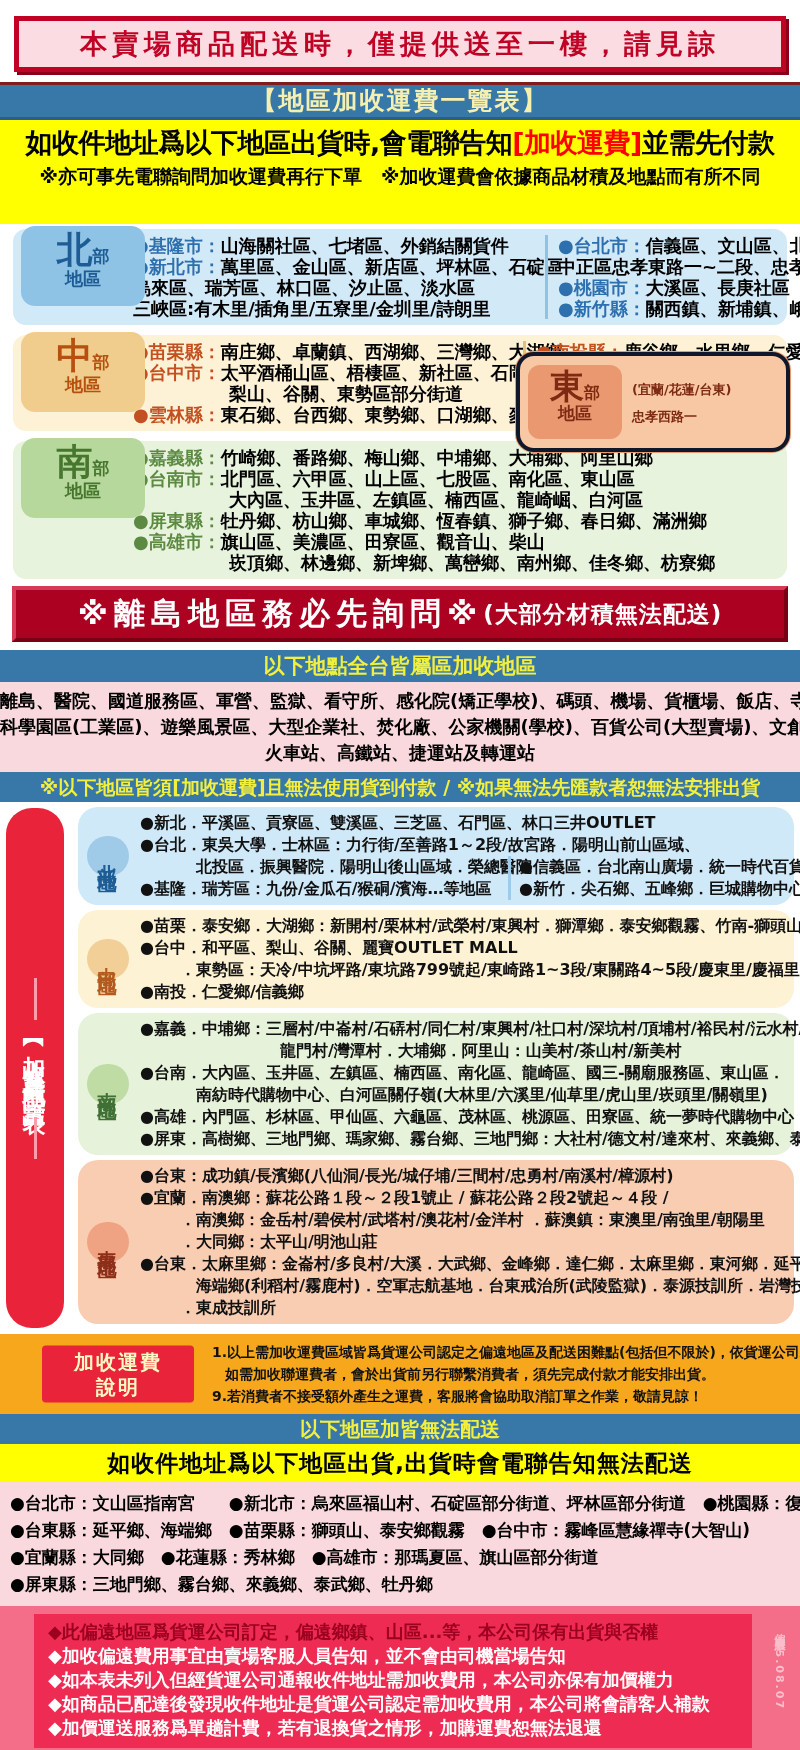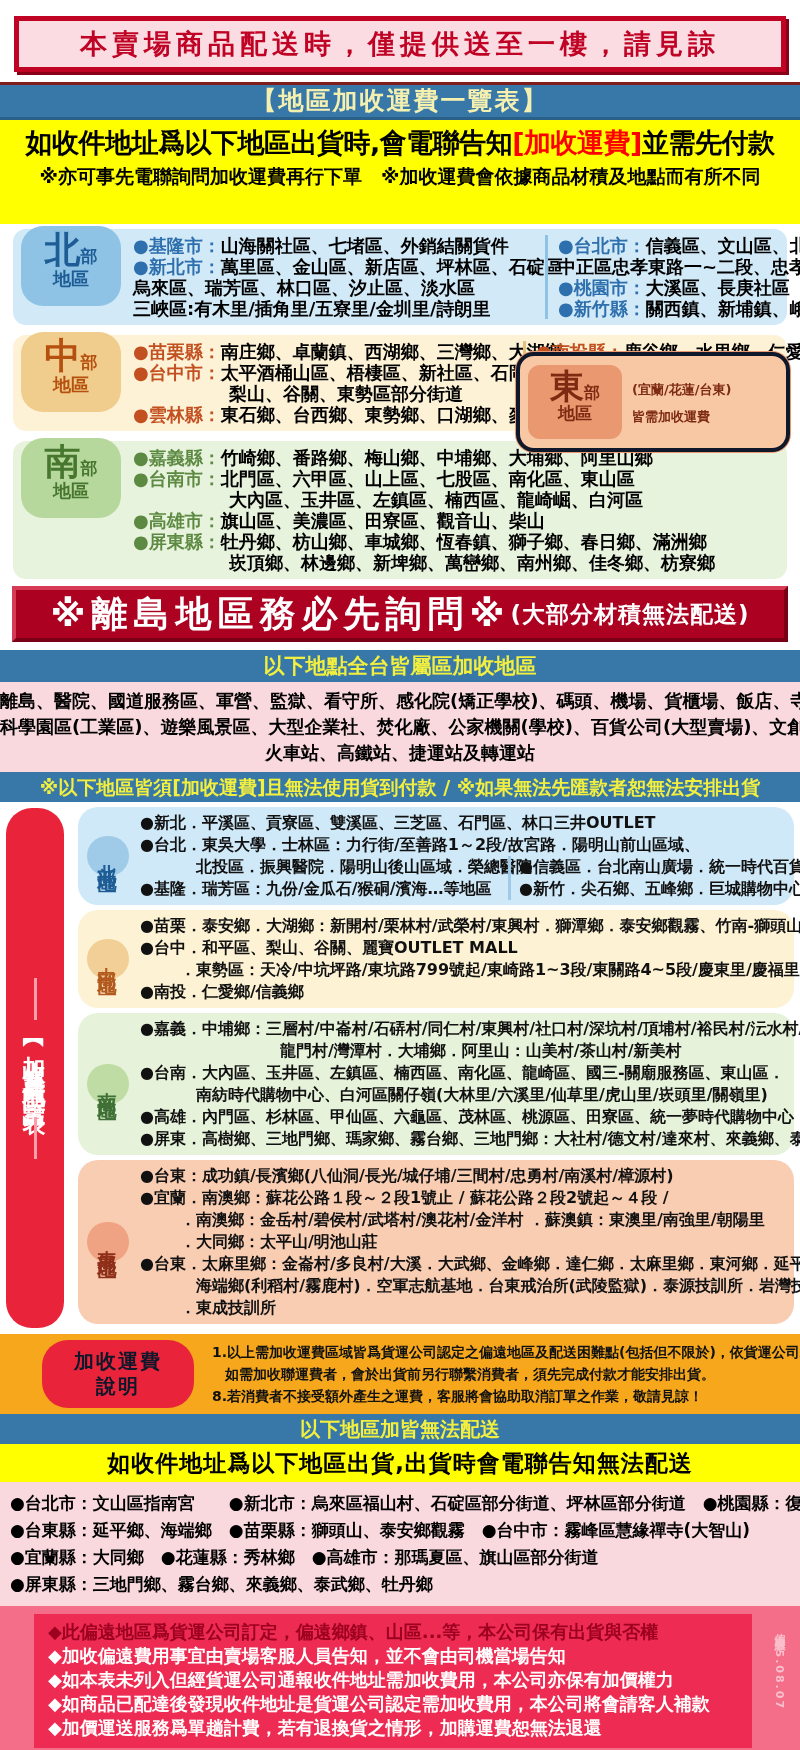--- a/index.html
+++ b/index.html
@@ -27,21 +27,21 @@
   .rbox1{position:relative;border:3px solid #fff;border-radius:16px;margin-bottom:4px;
          padding:6px 6px 6px 120px;}
   .rbox1 .ln{font-size:18px;line-height:21px;white-space:nowrap;}
   .rbox1 .ln.ind1{padding-left:96px;}
   .box1-n{background:#d2eaf8;}
   .box1-m{background:#fdf2d6;}
   .box1-s{background:#e8f3dd;}
   .box1-n .cty{color:#2e6fad;}
   .box1-m .cty{color:#c35020;}
   .box1-s .cty{color:#5d8a42;}
-  .pill1{position:absolute;left:8px;top:-3px;width:100px;height:80px;border-radius:22px;
+  .pill1{position:absolute;left:8px;top:-3px;width:124px;height:80px;border-radius:14px;
          text-align:center;padding-top:6px;}
   .pill1-n{background:#8fc3e5;color:#1d5c94;}
   .pill1-m{background:#f1cd8d;color:#b5500f;}
   .pill1-s{background:#b7d89c;color:#47762f;}
   .pill1 .big{font-size:36px;line-height:36px;}
   .pill1 .small{font-size:17px;}
   .pill1 .sub{display:block;font-size:18px;line-height:20px;margin-top:1px;}
   .cols1{display:flex;}
   .c1l{width:412px;flex:none;}
   .c1r{flex:1;border-left:3px solid #8fc3e5;padding-left:10px;}
@@ -54,21 +54,21 @@
   .pill-e1{position:absolute;left:8px;top:9px;width:94px;height:74px;background:#e9986f;
            border-radius:12px;color:#7d2a12;text-align:center;padding-top:4px;}
   .pill-e1 .big{font-size:34px;line-height:34px;}
   .pill-e1 .small{font-size:16px;}
   .pill-e1 .sub{display:block;font-size:17px;line-height:18px;}
   .east1 .ln{color:#7d2a12;font-size:13px;line-height:27px;white-space:nowrap;}
   
   .darkred{margin:4px 12px 0;height:56px;background:#ac0120;
            border:4px solid;border-color:#d63a55 #7a0016 #7a0016 #d63a55;
            display:flex;align-items:center;justify-content:center;color:#fff;white-space:nowrap;}
-  .darkred .b{font-size:36px;letter-spacing:6px;}
+  .darkred .b{font-size:31px;letter-spacing:6px;}
   .darkred .s{font-size:23px;letter-spacing:1px;}
   
   .pink1{background:#f9d9de;padding:6px 0;text-align:center;}
   .pink1 .ln{font-size:18px;line-height:26px;white-space:nowrap;}
   
   .area2{position:relative;background:#fff;padding:5px 6px 5px 78px;}
   .strip{position:absolute;left:6px;top:6px;bottom:6px;width:58px;background:#e8233a;
          border-radius:26px;display:flex;flex-direction:column;align-items:center;justify-content:center;}
   .strip .dash{width:3px;height:42px;background:#ff9daa;margin:10px 0;}
   .strip-txt{writing-mode:vertical-rl;color:#fff;font-size:23px;letter-spacing:7px;}
@@ -89,22 +89,22 @@
   .pill2-m{background:#f2cf96;color:#b35a1e;}
   .pill2-s{background:#bedca4;color:#3f7035;}
   .pill2-e{background:#efa382;color:#8e2f1a;}
   .cols2{display:flex;}
   .c2l{width:368px;flex:none;}
   .c2r{flex:1;border-left:3px solid #9fcbe8;padding-left:8px;}
   
   .explain{position:relative;background:#f6a71c;padding:7px 8px 7px 212px;}
   .explain .ln{font-size:14px;line-height:22px;color:#111;white-space:nowrap;}
   .explain .ln.ind1{padding-left:13px;}
-  .badge{position:absolute;left:42px;top:50%;transform:translateY(-50%);width:152px;height:68px;
-         background:#e8233a;border-radius:26px;color:#0f172a;display:flex;flex-direction:column;
+  .badge{position:absolute;left:42px;top:50%;transform:translateY(-50%);width:152px;height:57px;
+         background:#e8233a;border-radius:4px;color:#fef9c3;display:flex;flex-direction:column;
          align-items:center;justify-content:center;font-size:20px;line-height:25px;letter-spacing:2px;}
   
   .ybar2{background:#ffff00;height:38px;line-height:38px;text-align:center;font-size:23px;
          letter-spacing:1px;white-space:nowrap;}
   .pinklist{background:#f9d9de;padding:8px 10px;}
   .pinklist .ln{font-size:17px;line-height:27px;white-space:nowrap;}
   
   .footer{position:relative;background:#f46e8a;height:149px;padding:8px 48px 0 34px;}
   .footer-inner{background:#ee2b52;height:134px;padding:6px 14px;}
   .footer-inner .ln{color:#fff;font-size:18px;line-height:24px;white-space:nowrap;}
@@ -170,33 +170,33 @@
   </div>
   <div class="rbox1 box1-s">
     <div class="pill1 pill1-s">
       <span class="big">南</span><span class="small">部</span>
       <span class="sub">地區</span>
     </div>
     <div>
         <div class="ln"><span class="cty">●嘉義縣：</span><span>竹崎鄉、番路鄉、梅山鄉、中埔鄉、大埔鄉、阿里山鄉</span></div>
         <div class="ln"><span class="cty">●台南市：</span><span>北門區、六甲區、山上區、七股區、南化區、東山區</span></div>
         <div class="ln ind1">大內區、玉井區、左鎮區、楠西區、龍崎崛、白河區</div>
+        <div class="ln"><span class="cty">●屏東縣：</span><span>牡丹鄉、枋山鄉、車城鄉、恆春鎮、獅子鄉、春日鄉、滿洲鄉</span></div>
         <div class="ln"><span class="cty">●高雄市：</span><span>旗山區、美濃區、田寮區、觀音山、柴山</span></div>
-        <div class="ln"><span class="cty">●屏東縣：</span><span>牡丹鄉、枋山鄉、車城鄉、恆春鎮、獅子鄉、春日鄉、滿洲鄉</span></div>
         <div class="ln ind1">崁頂鄉、林邊鄉、新埤鄉、萬巒鄉、南州鄉、佳冬鄉、枋寮鄉</div>
       </div>
   </div>
   <div class="east1">
     <div class="pill-e1">
       <span class="big">東</span><span class="small">部</span>
       <span class="sub">地區</span>
     </div>
     <div>
         <div class="ln">(宜蘭/花蓮/台東)</div>
-        <div class="ln">皆需加收運費</div>
+        <div class="ln">忠孝西路一</div>
       </div>
   </div>
 </div>
 
 <div class="darkred">
   <span class="b">※離島地區務必先詢問※</span>
   <span class="s">(大部分材積無法配送)</span>
 </div>
 
 <div class="blue-bar bar2">
@@ -279,21 +279,21 @@
 </div>
 
 <div class="explain">
   <div class="badge">
     <span>加收運費</span>
     <span>說明</span>
   </div>
   <div>
       <div class="ln">1.以上需加收運費區域皆爲貨運公司認定之偏遠地區及配送困難點(包括但不限於)，依貨運公司爲主；</div>
       <div class="ln ind1">如需加收聯運費者，會於出貨前另行聯繫消費者，須先完成付款才能安排出貨。</div>
-      <div class="ln">8.若消費者不接受額外產生之運費，客服將會協助取消訂單之作業，敬請見諒！</div>
+      <div class="ln">9.若消費者不接受額外產生之運費，客服將會協助取消訂單之作業，敬請見諒！</div>
     </div>
 </div>
 
 <div class="blue-bar bar4">
   <span>以下地區加皆無法配送</span>
 </div>
 
 <div class="ybar2">
   <span>如收件地址爲以下地區出貨,出貨時會電聯告知無法配送</span>
 </div>

